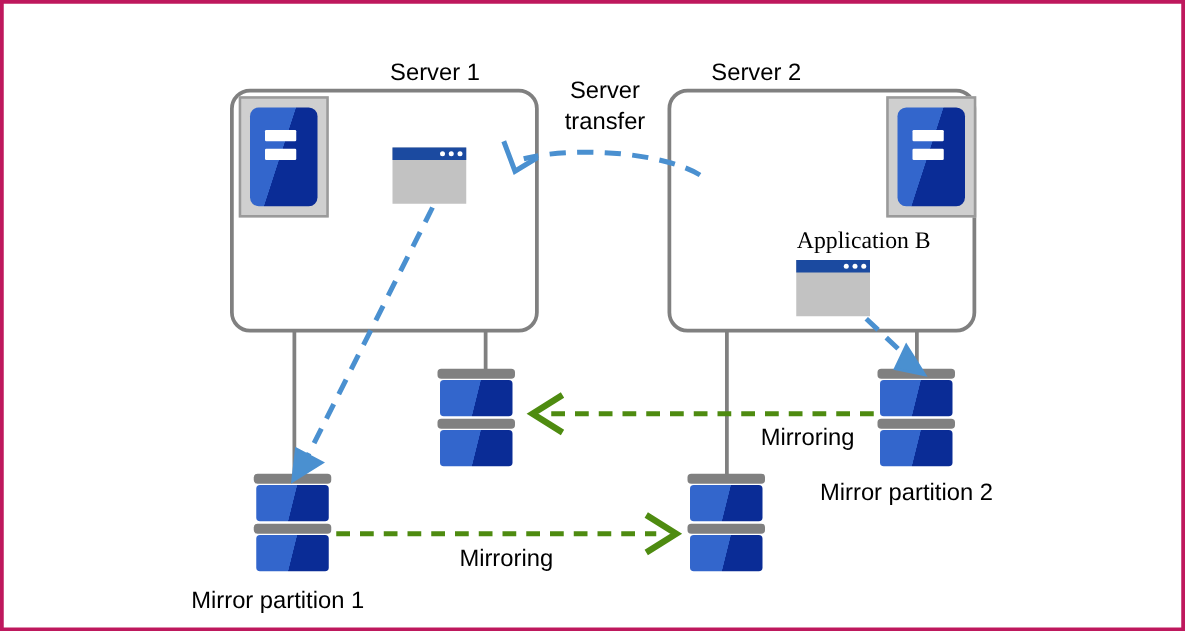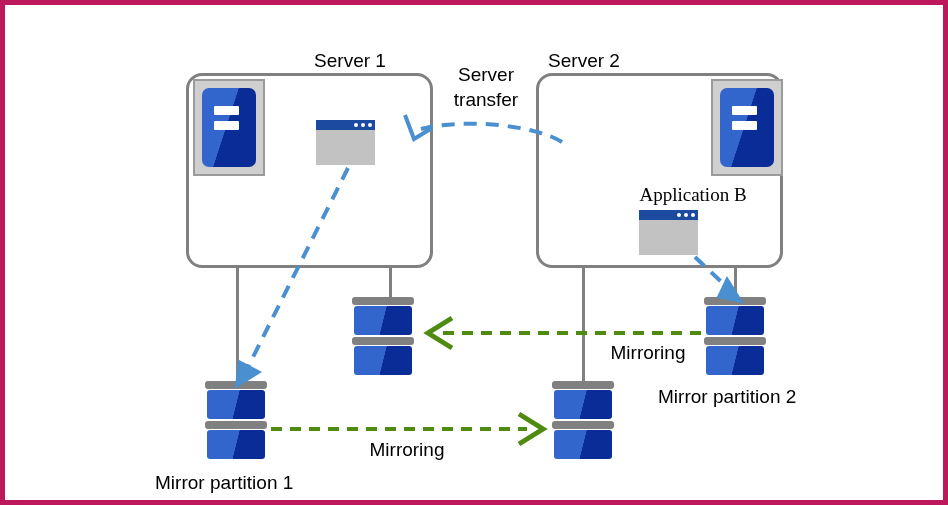--- a/index.html
+++ b/index.html
@@ -8,21 +8,21 @@
     background: #ffffff;
   }
   body {
     font-family: "Liberation Sans", sans-serif;
   }
   #canvas {
     position: relative;
     width: 948px;
     height: 505px;
     background: #ffffff;
-    border: 5px solid #be185d;
+    border: 3px solid #be185d;
     box-sizing: border-box;
     overflow: hidden;
   }
   .label {
     position: absolute;
     color: #000000;
     font-family: "Liberation Sans", sans-serif;
     font-size: 19px;
     line-height: 23px;
     white-space: nowrap;
@@ -144,21 +144,21 @@
 
 
   <div class="app-window" style="left:311px; top:115px; width:59px; height:45px;">
     <div class="titlebar">
       <div class="dot"></div>
       <div class="dot"></div>
       <div class="dot"></div>
     </div>
   </div>
 
-  <div class="label center" style="left:579px; top:44px;">Server 2</div>
+  <div class="label center" style="left:602px; top:44px;">Server 2</div>
 
   <div class="server-box" style="left:531px; top:68px; width:247px; height:195px;"></div>
 
   <div class="server-icon" style="left:706px; top:74px; width:72px; height:97px;">
     <div class="chassis">
       <div class="bar b1"></div>
       <div class="bar b2"></div>
     </div>
   </div>
 

